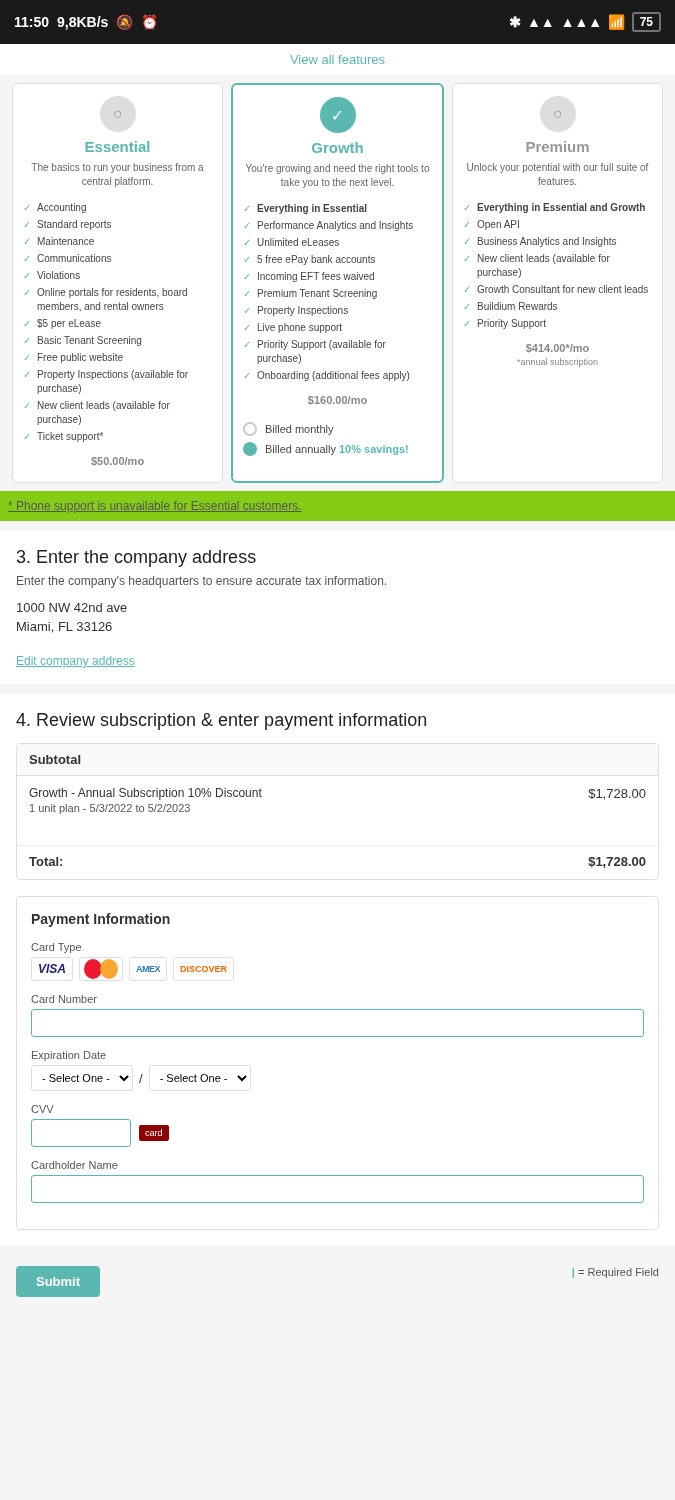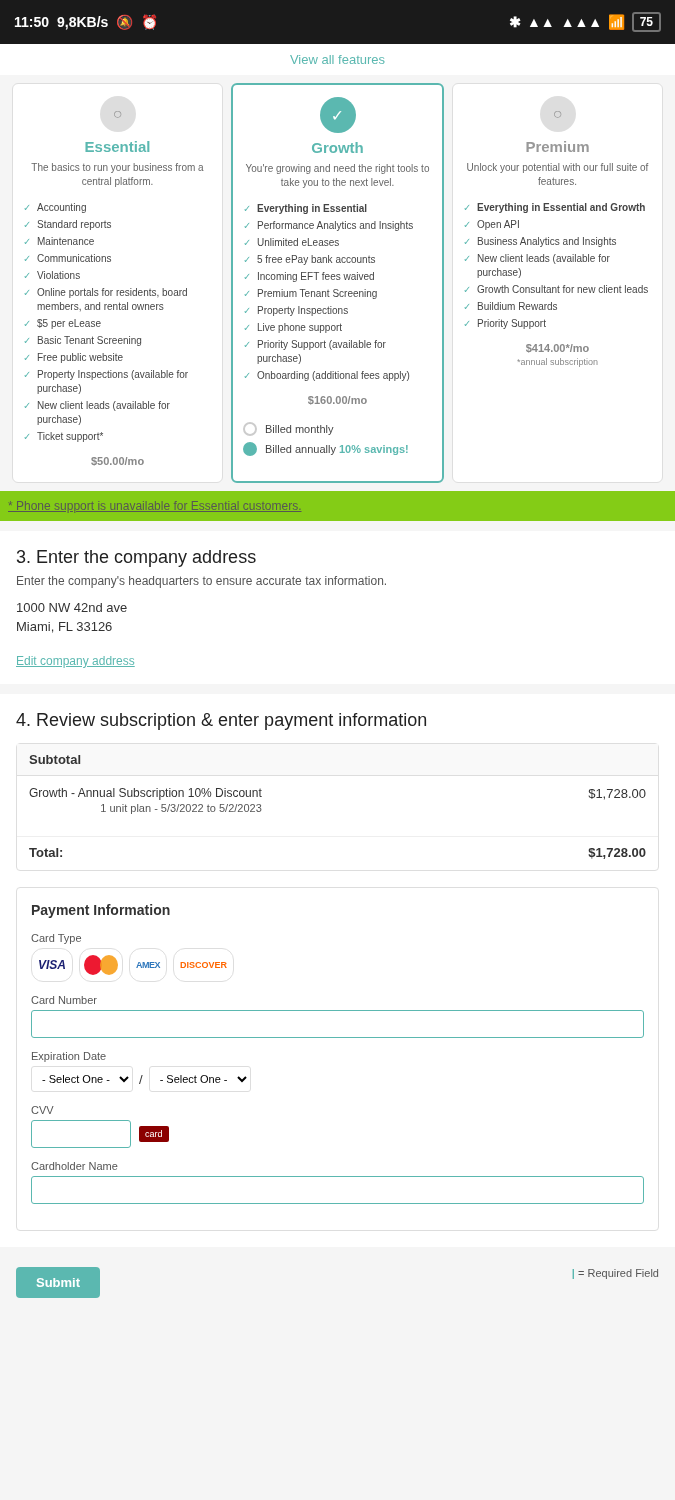--- a/index.html
+++ b/index.html
@@ -211,22 +211,21 @@
       font-size: 13px;
       border-bottom: 1px solid #ddd;
     }
     .subtotal-body {
       padding: 10px 12px;
     }
     .subtotal-row {
       display: flex;
       justify-content: space-between;
       align-items: flex-start;
-      margin-bottom: 4px;
-      text-align: right;
+      margin-bottom: 13px;
     }
     .subtotal-label { font-size: 12px; color: #333; }
     .subtotal-sub { font-size: 11px; color: #555; margin-top: 2px; }
     .subtotal-amount { font-size: 13px; color: #333; }
     .subtotal-divider { border: none; border-top: 1px solid #eee; margin: 8px 0; }
     .total-row {
       display: flex;
       justify-content: space-between;
       padding: 0 12px 10px;
       font-weight: bold;
@@ -250,25 +249,25 @@
     }
     .field-group { margin-bottom: 12px; }
     .card-logos {
       display: flex;
       gap: 6px;
       align-items: center;
       margin-bottom: 12px;
     }
     .card-logo {
       border: 1px solid #ddd;
-      border-radius: 12px;
+      border-radius: 3px;
       padding: 3px 6px;
       font-size: 10px;
       font-weight: bold;
-      height: 34px;
+      height: 24px;
       display: flex;
       align-items: center;
     }
     .visa { color: #1a1f71; font-style: italic; font-size: 12px; font-weight: 900; }
     .text-input {
       width: 100%;
       border: 1px solid #5bb8b0;
       border-radius: 3px;
       padding: 6px 8px;
       font-size: 12px;

